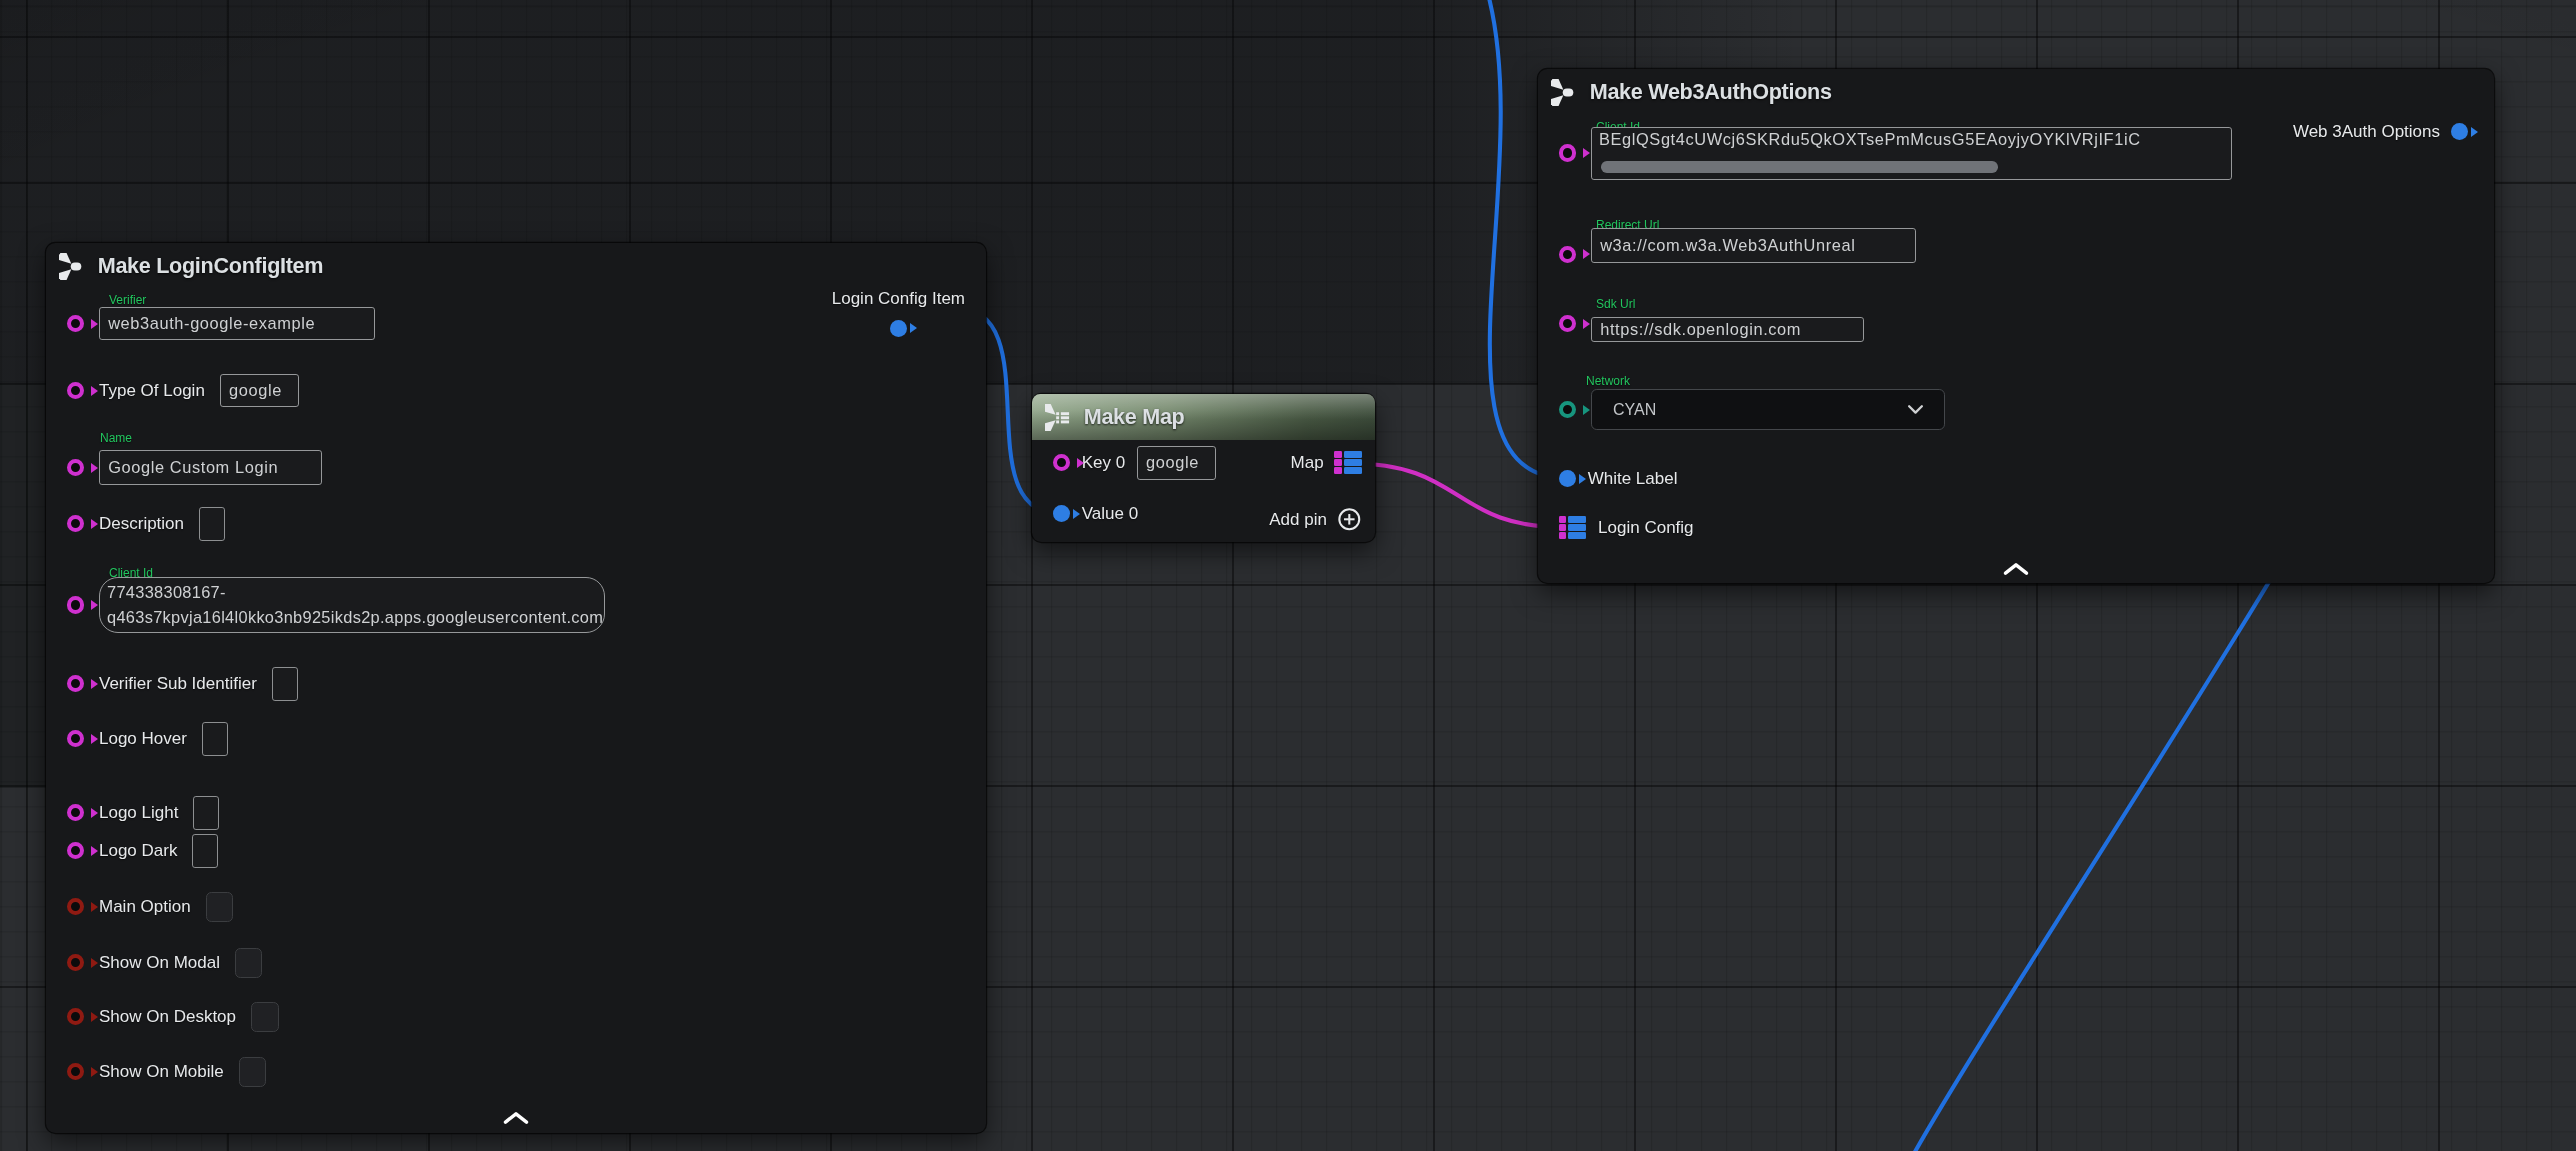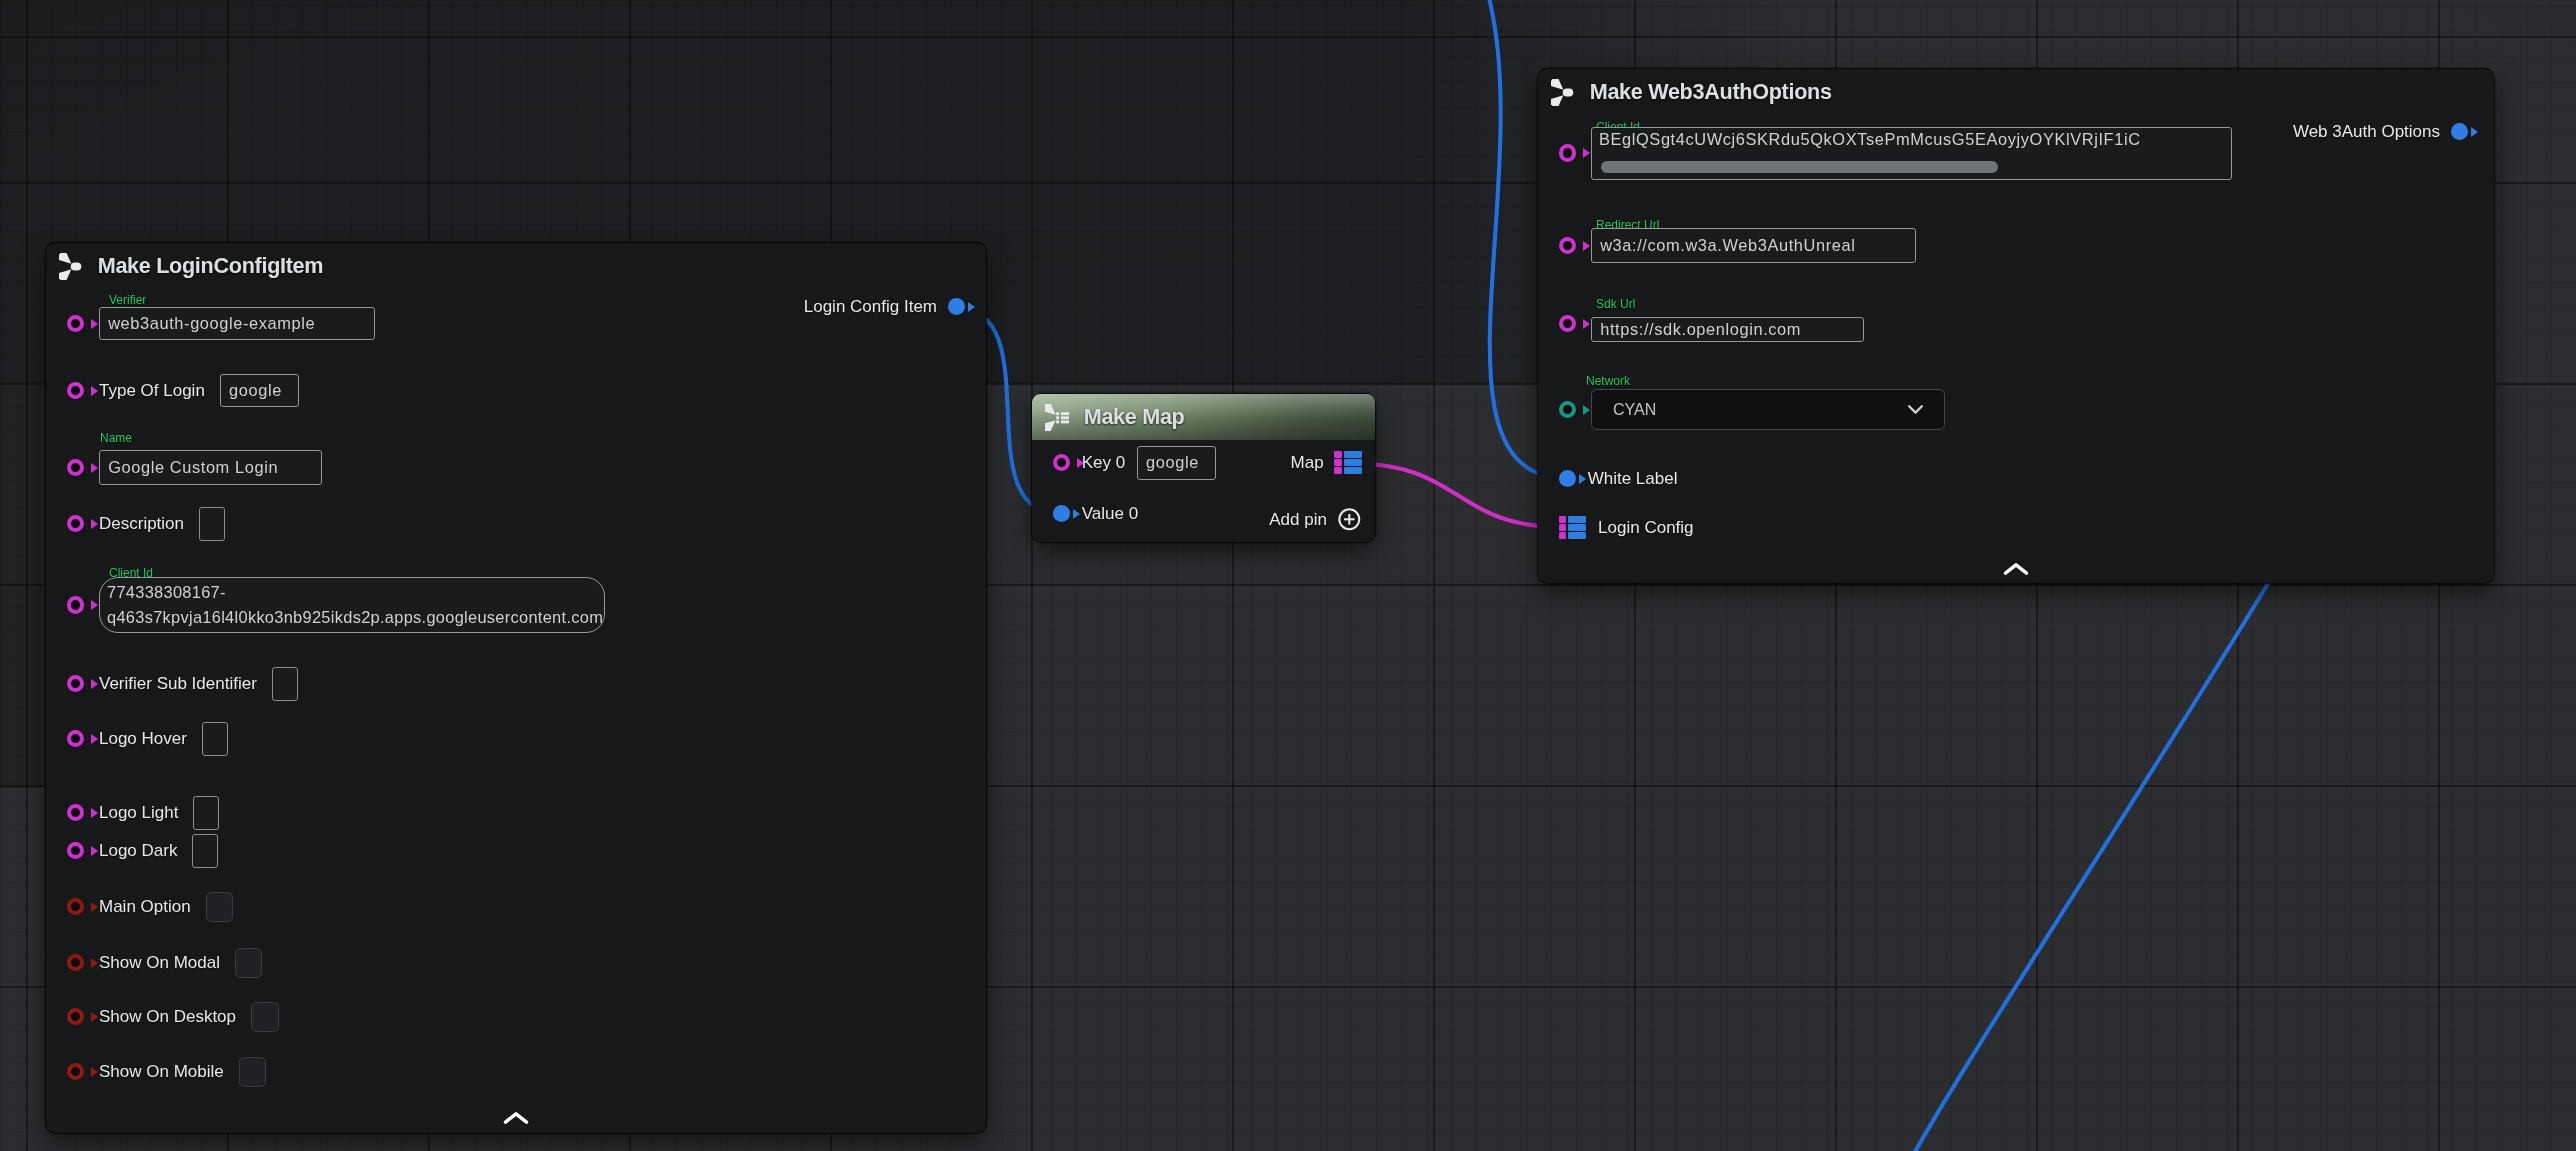--- a/index.html
+++ b/index.html
@@ -98,21 +98,21 @@
               <path d="M0,0 L6.5,3 L0,6 Z" fill="#e8eaec"></path>
             </marker>
           </defs>
         <line x1="7" y1="6" x2="15" y2="13" stroke="#e8eaec" stroke-width="4" marker-end="url(#ah1)"></line>
         <line x1="7" y1="40" x2="15" y2="33" stroke="#e8eaec" stroke-width="4" marker-end="url(#ah1)"></line>
         <rect x="20" y="16" width="18" height="14" rx="7" fill="#e8eaec"></rect>
       </svg>
       <span class="ntitle">Make LoginConfigItem</span>
     </div>
 
-    <div class="orow" style="top:46px;right:21px;">
+    <div class="orow" style="top:46px;right:21px;flex-direction:column;">
       <span class="plabel">Login Config Item</span>
       <span class="pin solid c-struct"></span>
     </div>
 
     <span class="flabel" style="left:63px;top:50px;">Verifier</span>
     <div class="prow" style="top:63px;">
       <span class="pin ring c-str"></span>
       <input class="field" style="width: 276px; height: 33px;" value="web3auth-google-example">
     </div>
 
@@ -272,21 +272,21 @@
     <span class="flabel" style="left:58px;top:51px;">Client Id</span>
     <div class="prow tall" style="top:56px;">
       <span class="pin ring c-str"></span>
       <div class="fieldwrap" style="width:641px;height:53px;">
         <input value="BEglQSgt4cUWcj6SKRdu5QkOXTsePmMcusG5EAoyjyOYKlVRjIF1iC" style="">
         <div class="hscroll"></div>
       </div>
     </div>
 
     <span class="flabel" style="left:58px;top:149px;">Redirect Url</span>
-    <div class="prow" style="top:159px;">
+    <div class="prow" style="top:159px;align-items:flex-end;">
       <span class="pin ring c-str"></span>
       <input class="field" style="width: 325px; height: 35px;" value="w3a://com.w3a.Web3AuthUnreal">
     </div>
 
     <span class="flabel" style="left:58px;top:228px;">Sdk Url</span>
     <div class="prow" style="top:237px;">
       <span class="pin ring c-str"></span>
       <input class="field" style="width: 273px; height: 25px; margin-top: 12px;" value="https://sdk.openlogin.com">
     </div>
 

